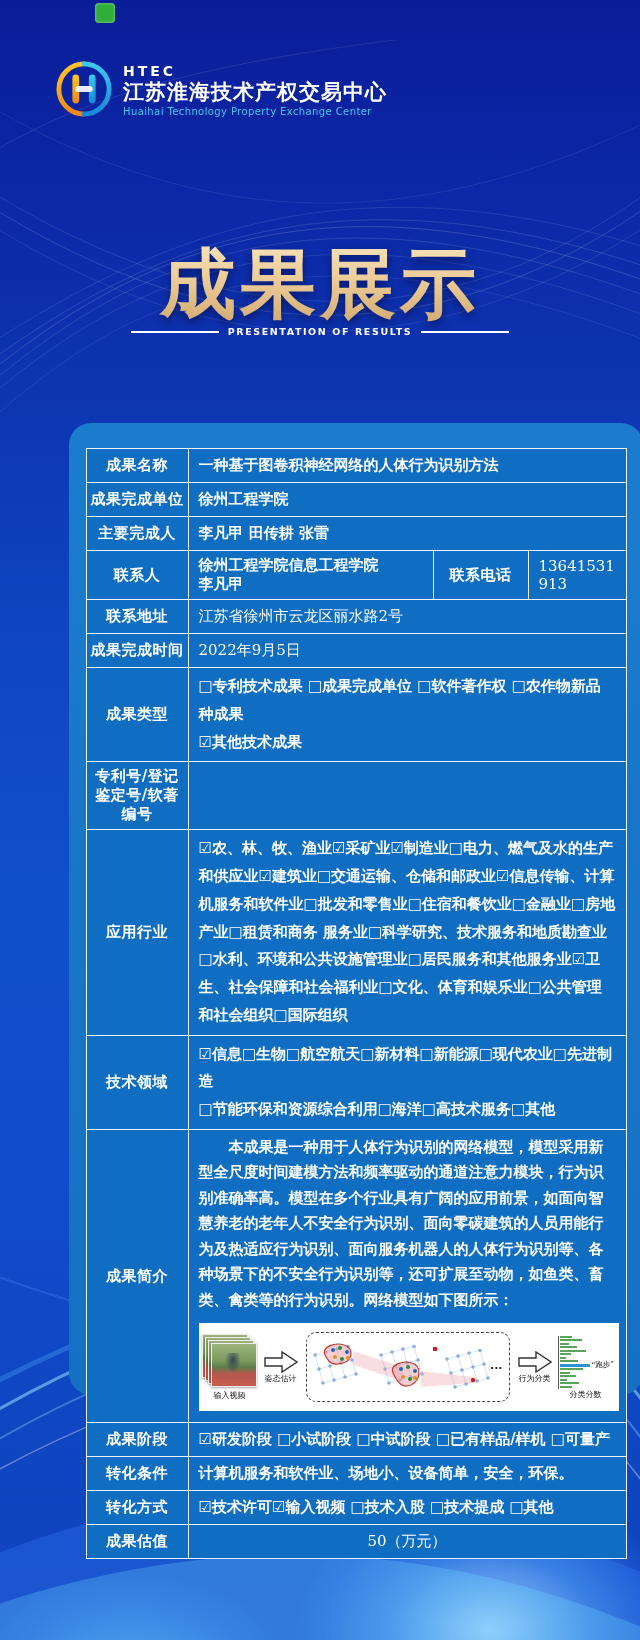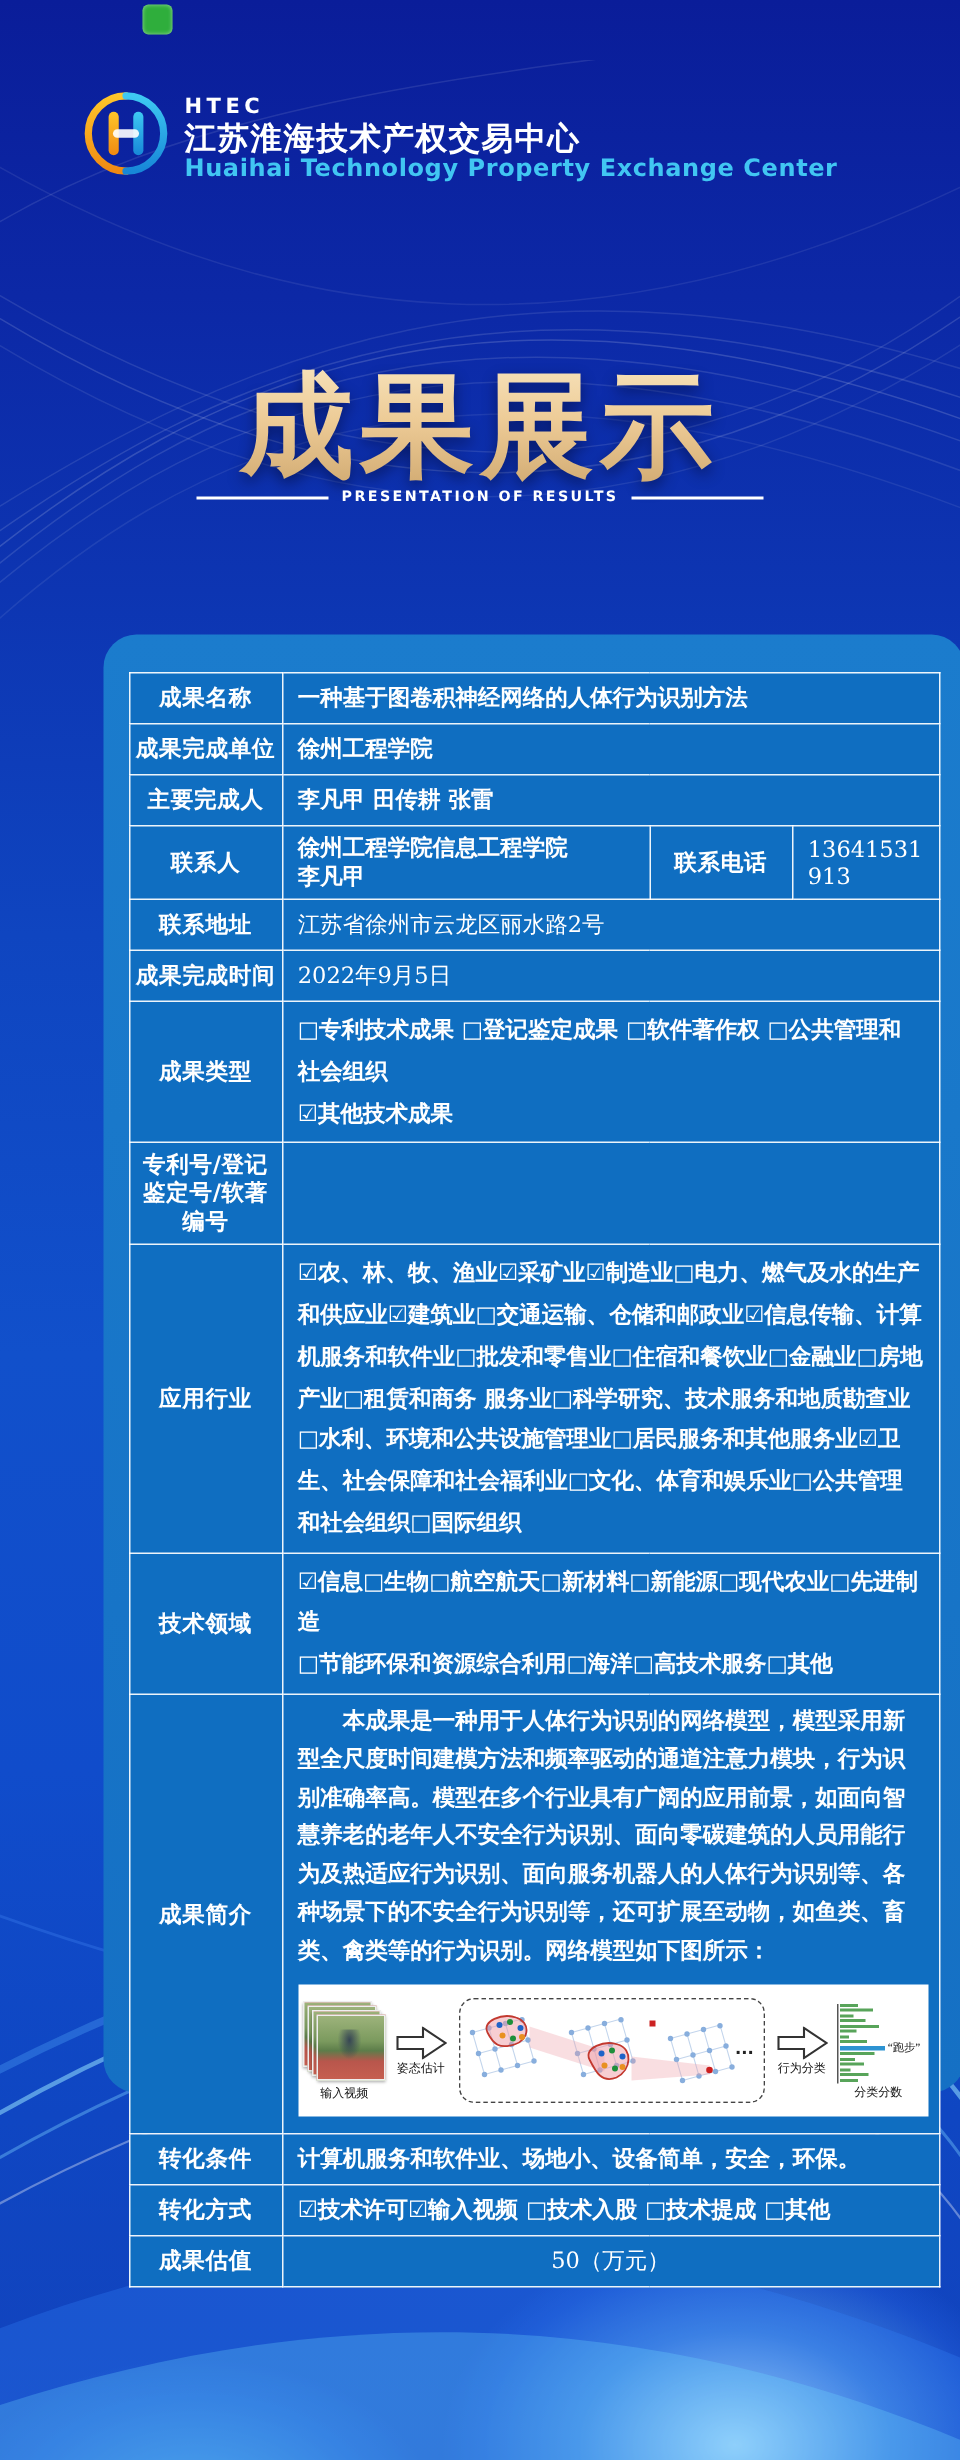--- a/index.html
+++ b/index.html
@@ -17,21 +17,21 @@
   .glow2{left:-80px;top:1540px;width:420px;height:260px;pointer-events:none;
          background:radial-gradient(closest-side,rgba(120,230,255,.5),rgba(60,150,255,.2) 55%,transparent 75%);}
 
   
   .badge{left:95px;top:3px;width:20px;height:20px;border-radius:4px;background:#2fae3c;
          box-shadow:inset 0 0 3px rgba(255,255,255,.5);}
   .logo-row{left:55px;top:42px;display:flex;align-items:flex-end;margin-top:18px;}
   .logo-text{margin-left:10px;color:#fff;}
   .logo-abbr{font-size:14px;font-weight:bold;letter-spacing:3px;line-height:15px;}
   .logo-cn{font-size:21px;font-weight:bold;letter-spacing:1px;line-height:26px;}
-  .logo-en{font-size:16px;color:#41c6f2;letter-spacing:.4px;line-height:13px;font-weight:bold;}
+  .logo-en{font-size:10px;color:#41c6f2;letter-spacing:.4px;line-height:13px;font-weight:normal;}
 
   
   .title{left:0;top:234px;width:640px;text-align:center;
          font-family:Liberation Mono, monospace;
          font-size:76px;font-weight:bold;letter-spacing:4px;
          background:linear-gradient(180deg,#f9e7c2 0%,#edcb96 45%,#caa269 100%);
          -webkit-background-clip:text;background-clip:text;color:transparent;
          filter:drop-shadow(0 4px 5px rgba(0,0,20,.45));}
   .subtitle{left:0;top:326px;width:640px;display:flex;align-items:center;justify-content:center;gap:9px;}
   .subtitle .rule{width:88px;height:2px;background:#fff;}
@@ -171,21 +171,21 @@
     <tr class="h34">
       <td class="lab">联系地址</td>
       <td colspan="3" class="serif">江苏省徐州市云龙区丽水路2号</td>
     </tr>
     <tr class="h34">
       <td class="lab">成果完成时间</td>
       <td colspan="3" class="serif">2022年9月5日</td>
     </tr>
     <tr class="h58">
       <td class="lab">成果类型</td>
-      <td colspan="3" class="bold preline">□专利技术成果 □登记鉴定成果 □软件著作权 □公共管理和社会组织
+      <td colspan="3" class="bold preline">□专利技术成果 □成果完成单位 □软件著作权 □农作物新品种成果
 ☑其他技术成果</td>
     </tr>
     <tr class="h58">
       <td class="lab">专利号/登记鉴定号/软著编号</td>
       <td colspan="3"></td>
     </tr>
     <tr>
       <td class="lab">应用行业</td>
       <td colspan="3" class="bold wide">☑农、林、牧、渔业☑采矿业☑制造业□电力、燃气及水的生产和供应业☑建筑业□交通运输、仓储和邮政业☑信息传输、计算机服务和软件业□批发和零售业□住宿和餐饮业□金融业□房地产业□租赁和商务 服务业□科学研究、技术服务和地质勘查业□水利、环境和公共设施管理业□居民服务和其他服务业☑卫生、社会保障和社会福利业□文化、体育和娱乐业□公共管理和社会组织□国际组织</td>
     </tr>
@@ -291,20 +291,24 @@
               <div class="bar" style="width:19px"></div>
               <div class="bar" style="width:12px"></div>
               <div class="runlabel">“跑步”</div>
             </div>
             <div class="fig-label">分类分数</div>
           </div>
         </div>
       </td>
     </tr>
     <tr class="h34">
+      <td class="lab">成果阶段</td>
+      <td colspan="3" class="bold">☑研发阶段 □小试阶段 □中试阶段 □已有样品/样机 □可量产</td>
+    </tr>
+    <tr class="h34">
       <td class="lab">转化条件</td>
       <td colspan="3" class="bold">计算机服务和软件业、场地小、设备简单，安全，环保。</td>
     </tr>
     <tr class="h34">
       <td class="lab">转化方式</td>
       <td colspan="3" class="bold">☑技术许可☑输入视频 □技术入股 □技术提成 □其他</td>
     </tr>
     <tr class="h34">
       <td class="lab">成果估值</td>
       <td colspan="3" class="serif center">50（万元）</td>

